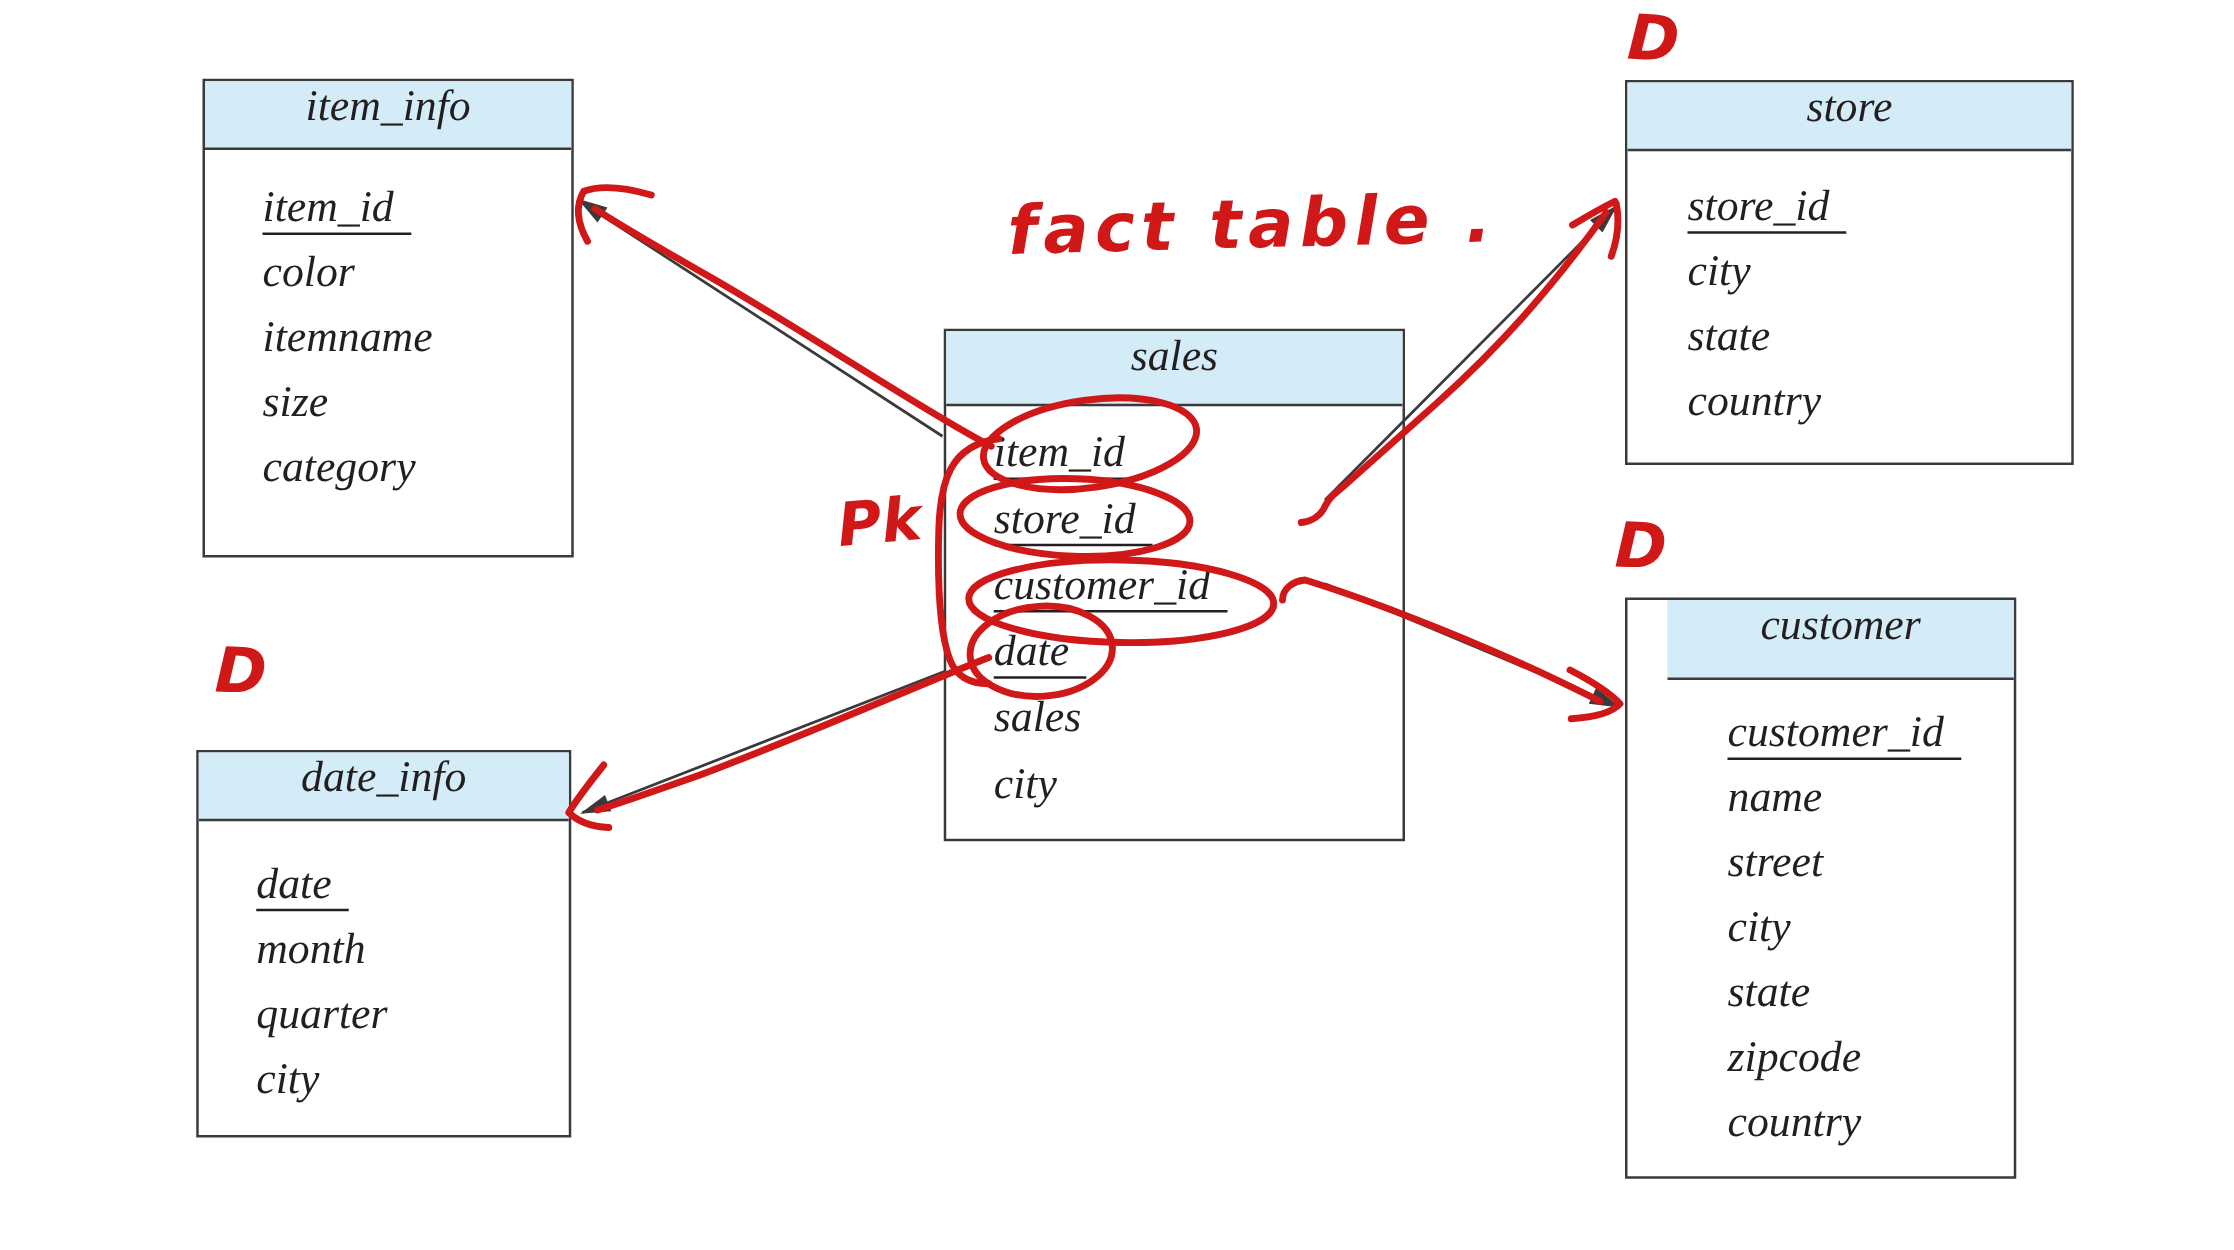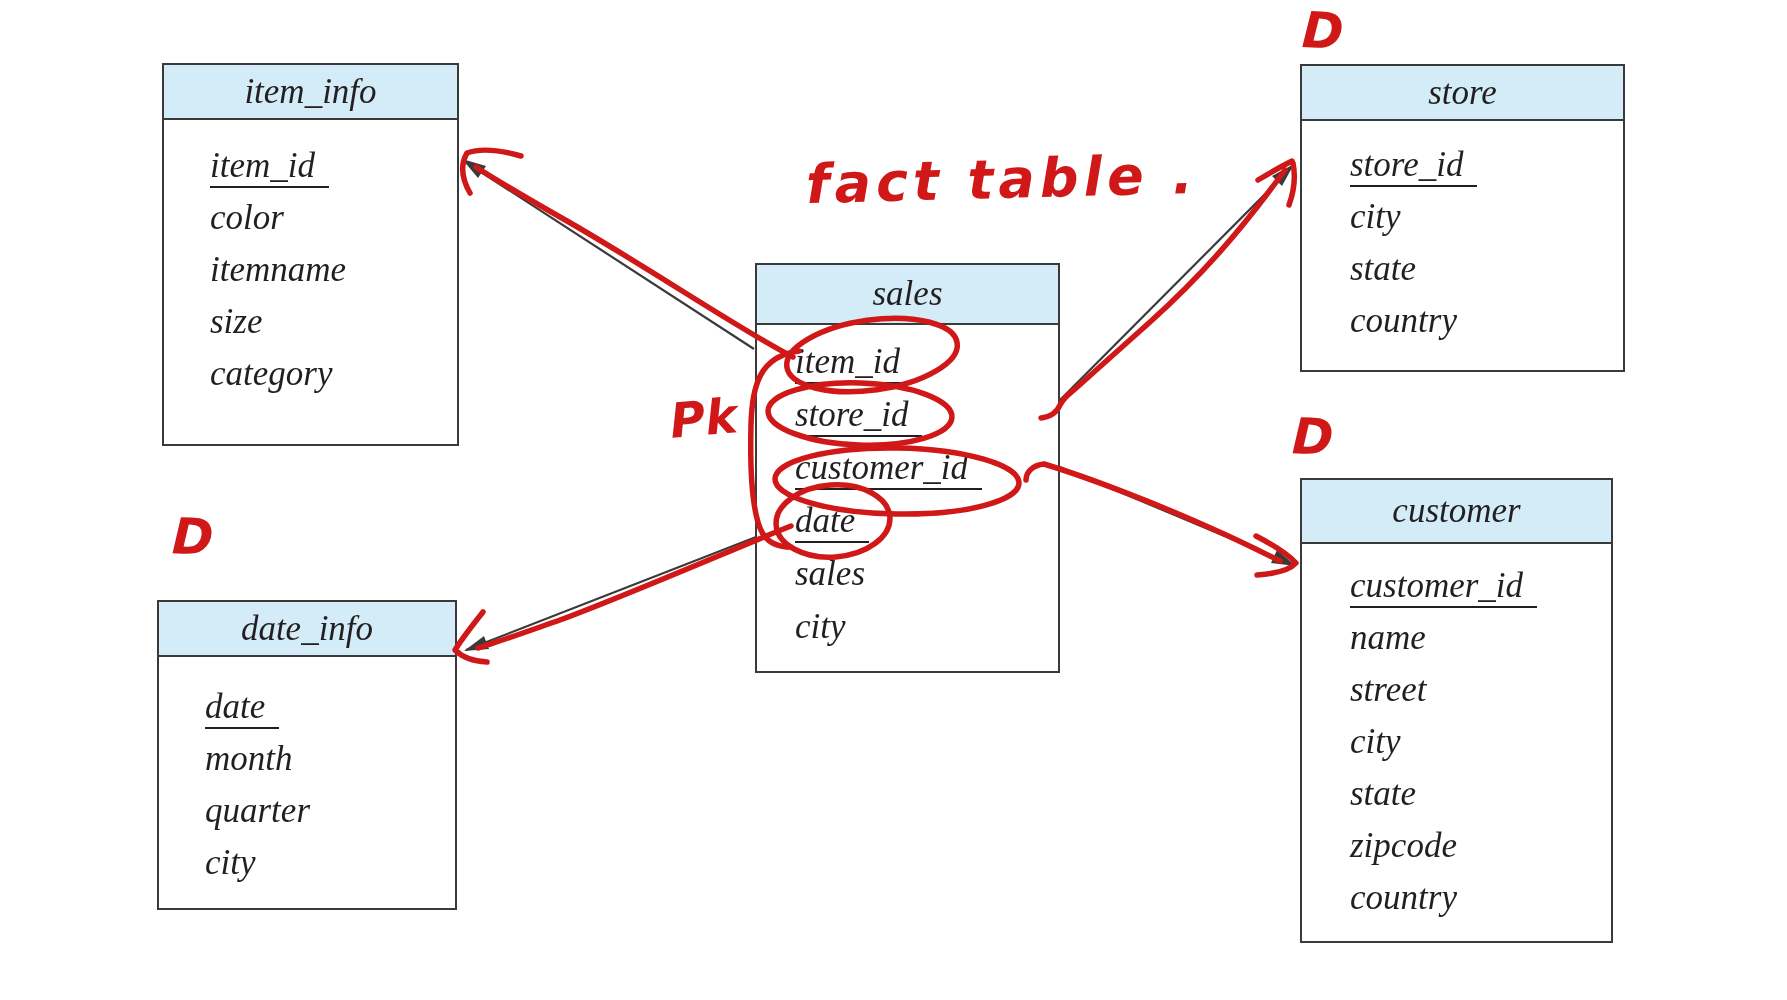--- a/index.html
+++ b/index.html
@@ -1,43 +1,43 @@
 <!DOCTYPE html>
 <html><head>
 <meta charset="utf-8">
 <style>
   html,body{margin:0;padding:0;background:#ffffff;}
   #canvas{position:relative;width:1787px;height:1000px;background:#ffffff;overflow:hidden;
           font-family:"Liberation Serif", serif;}
   .table{position:absolute;background:#ffffff;border:2.5px solid #3a3a3a;box-sizing:border-box;
          font-style:italic;font-size:35px;color:#231f20;z-index:1;}
-  .hdr{background:#d3ecf8;border-bottom:2.5px solid #3a3a3a;display:flex;align-items:center;
+  .hdr{background:#d3ecf8;border-bottom:2.5px solid #3a3a3a;display:flex;
        justify-content:center;box-sizing:border-box;}
   .body{box-sizing:border-box;}
   .row{line-height:52px;white-space:nowrap;}
   .row.key > span{border-bottom:2.5px solid #231f20;padding-right:14px;padding-bottom:1px;font-style:italic;}
 
   #t-item_info{left:162px;top:63px;width:297px;height:383px;}
   #t-item_info .hdr{height:55px;}
   #t-item_info .body{padding:20px 0 0 46px;}
 
-  #t-store{left:1300px;top:64px;width:325px;height:308px;}
+  #t-store{left:1300px;top:64px;width:359px;height:308px;}
   #t-store .hdr{height:55px;}
   #t-store .body{padding:18px 0 0 48px;}
 
-  #t-sales{left:755px;top:263px;width:305px;height:410px;}
+  #t-sales{left:755px;top:263px;width:369px;height:410px;}
   #t-sales .hdr{height:60px;}
   #t-sales .body{padding:10px 0 0 38px;}
   #t-sales .row{line-height:53px;}
 
   #t-date_info{left:157px;top:600px;width:300px;height:310px;}
   #t-date_info .hdr{height:55px;}
   #t-date_info .body{padding:24px 0 0 46px;}
 
-  #t-customer{left:1300px;top:478px;width:313px;height:465px;}
+  #t-customer{left:1300px;top:478px;width:313px;height:465px;padding-left:32px;}
   #t-customer .hdr{height:64px;}
   #t-customer .body{padding:16px 0 0 48px;}
 
   #overlay{position:absolute;left:0;top:0;width:1787px;height:1000px;z-index:5;pointer-events:none;}
 
   .ink-text{position:absolute;z-index:6;color:#d01818;font-family:"DejaVu Sans", sans-serif;
             font-style:italic;font-weight:bold;pointer-events:none;}
   #fact-note{left:806px;top:148px;font-size:54px;letter-spacing:5px;transform:rotate(-1.5deg);}
   #pk-note{left:670px;top:390px;font-size:48px;transform:rotate(-5deg);}
   .d-mark{font-size:50px;}

